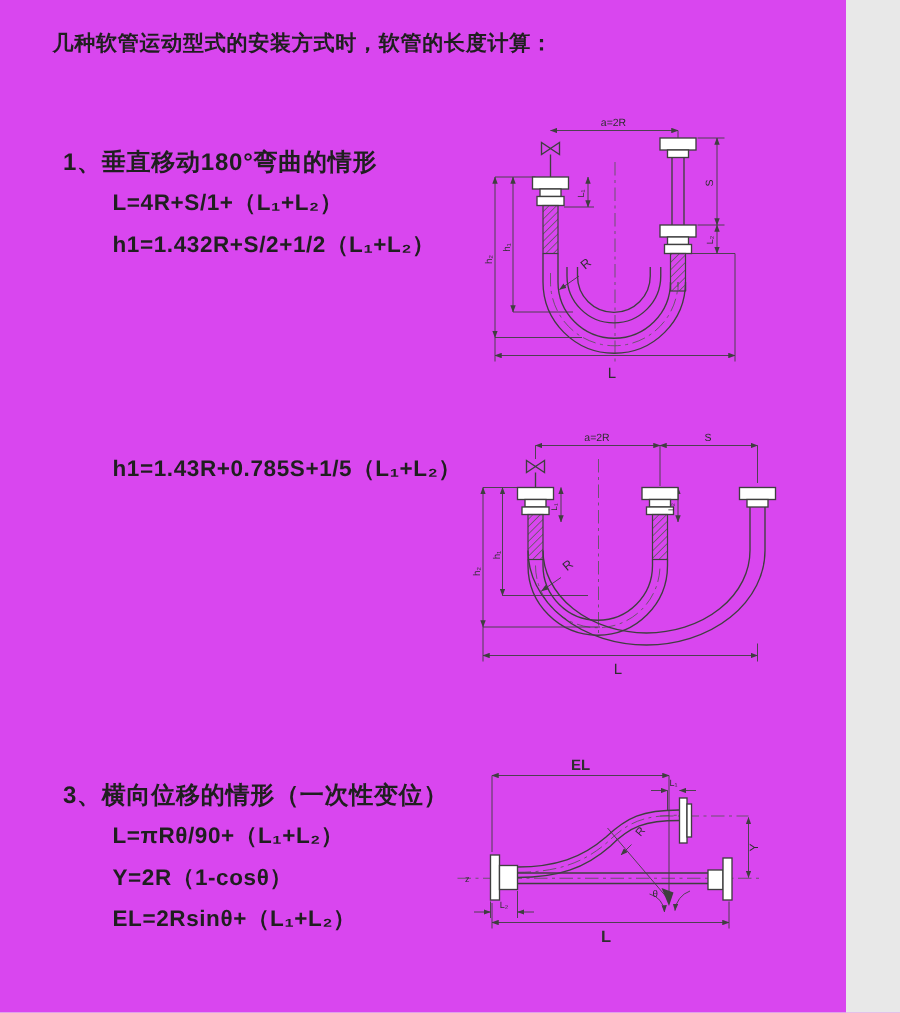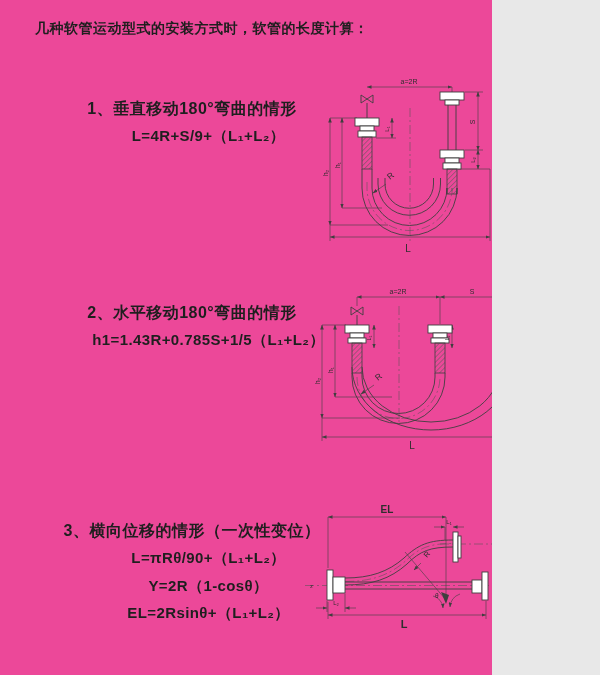--- a/index.html
+++ b/index.html
@@ -1,17 +1,17 @@
 <!DOCTYPE html>
 <html><head>
 <meta charset="utf-8">
 <style>
   html,body{margin:0;padding:0;background:#e8e8e8;}
-  .page{position:relative;width:492px;height:675px;background:#ec4899;overflow:hidden;
-        font-family:"Liberation Sans","DejaVu Sans",sans-serif;color:#1f1f1f;text-align:center;}
+  .page{position:relative;width:564px;height:675px;background:#d946ef;overflow:hidden;
+        font-family:"Liberation Sans","DejaVu Sans",sans-serif;color:#1f1f1f;}
   .title{position:absolute;left:35px;top:20px;font-size:14px;font-weight:bold;letter-spacing:0.5px;}
   .section{position:absolute;left:42px;width:300px;}
   .sec-head{font-size:16px;font-weight:bold;letter-spacing:0.5px;line-height:27px;}
   .formula{font-size:15px;font-weight:bold;letter-spacing:0.4px;line-height:27.5px;margin-left:33px;white-space:nowrap;}
   #sec1{top:95px;} #sec2{top:299px;} #sec3{top:517px;}
   svg{position:absolute;overflow:visible;}
   svg text{font-family:"Liberation Sans","DejaVu Sans",sans-serif;fill:#2e2e2e;}
   .dim line,.dim path{stroke:#3f3f3f;stroke-width:0.6;fill:none;}
   .draw rect,.draw line,.draw path{stroke:#3f3f3f;stroke-width:0.9;fill:none;}
   .draw rect{fill:#ffffff;}
@@ -21,25 +21,25 @@
 </style>
 </head>
 <body>
 
 <div class="page">
 
   <div class="title">几种软管运动型式的安装方式时，软管的长度计算：</div>
 
   <div class="section" id="sec1">
     <div class="sec-head">1、垂直移动180°弯曲的情形</div>
-    <div class="formula">L=4R+S/9+（L₁+L₂）</div>
+    <div class="formula">L=4R+S/1+（L₁+L₂）</div>
+    <div class="formula">h1=1.432R+S/2+1/2（L₁+L₂）</div>
   </div>
 
   <div class="section" id="sec2">
-    <div class="sec-head">2、水平移动180°弯曲的情形</div>
     <div class="formula">h1=1.43R+0.785S+1/5（L₁+L₂）</div>
   </div>
 
   <div class="section" id="sec3">
     <div class="sec-head">3、横向位移的情形（一次性变位）</div>
     <div class="formula">L=πRθ/90+（L₁+L₂）</div>
     <div class="formula">Y=2R（1-cosθ）</div>
     <div class="formula">EL=2Rsinθ+（L₁+L₂）</div>
   </div>
 

